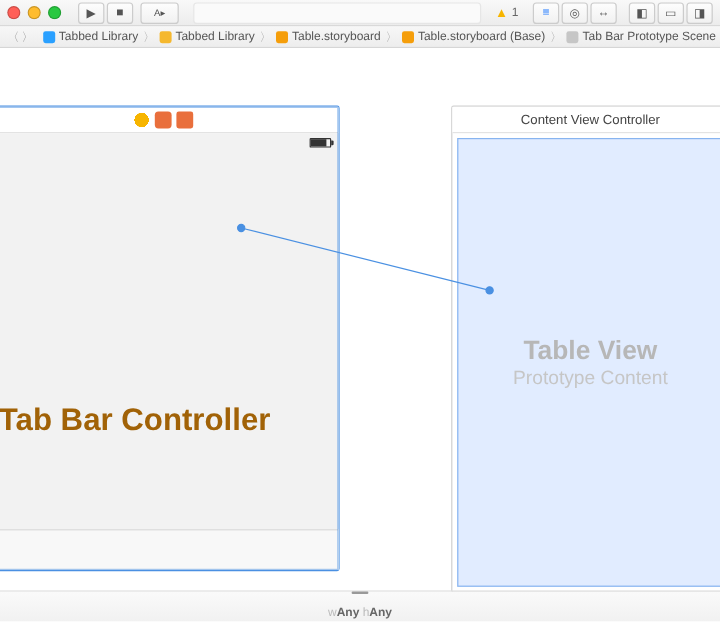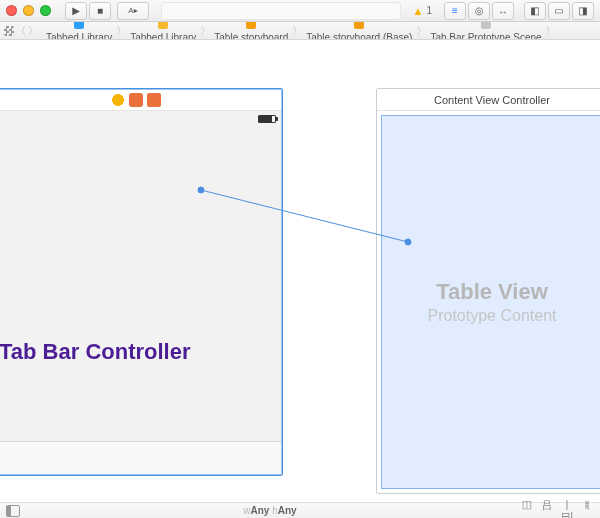--- a/index.html
+++ b/index.html
@@ -13,21 +13,21 @@
   .dot.yellow { background: #febc2e; }
   .dot.green { background: #28c840; }
   .tb-btn { width: 22px; height: 18px; border: 1px solid #ccc; border-radius: 3px; background: linear-gradient(#fdfdfd,#f1f1f1); display: flex; align-items: center; justify-content: center; font-size: 10px; color: #555; }
   .tb-group { display: flex; gap: 2px; }
   .titlebar .spacer { flex: 1; height: 18px; border: 1px solid #e6e6e6; border-radius: 3px; background: #fafafa; margin: 0 6px; }
   .warn-badge { display:flex; align-items:center; gap:3px; font-size:10px; color:#666; }
   .warn-tri { color:#f7b500; font-size:11px;}
   
   
   .jumpbar { height: 18px; background: linear-gradient(#f7f7f7,#ededed); border-bottom: 1px solid #d6d6d6; display: flex; align-items: center; font-size: 10px; color: #555; padding: 0 4px; gap: 2px; white-space: nowrap; overflow: hidden; }
-  .jb-seg { display: flex; align-items: center; gap: 3px; flex-direction: column; }
+  .jb-seg { display: flex; align-items: center; gap: 3px; }
   .jb-sep { color: #aaa; margin: 0 2px; }
   .jb-icon { width: 10px; height: 10px; border-radius: 2px; display: inline-block; }
   .ic-grid { background: conic-gradient(#999 25%, transparent 0 50%, #999 0 75%, transparent 0); background-size: 5px 5px; }
   .ic-blue { background: #2aa0ff; }
   .ic-yellow { background: #f5b82e; }
   .ic-orange { background: #f59e0b; }
   .ic-gray { background: #c6c6c6; }
   .jumpbar .flex { flex: 1; }
   .jb-nav { width: 10px; text-align: center; color: #999; }
   
@@ -40,37 +40,37 @@
   .scene-hdr .mini-icons { display:flex; gap:4px; position:absolute; }
   .mini-ic { width:14px; height:14px; border-radius:3px; }
   
   
   .scene.left { left: -12px; top: 48px; width: 295px; height: 388px; border-color: #4a90e2; }
   .scene.left .inner { height: calc(100% - 22px); background: #f2f2f2; position:relative;}
   .scene.left .statusbar { height:16px; display:flex; justify-content:flex-end; align-items:center; padding-right:6px; font-size:10px; color:#333;}
   .battery { width:18px; height:8px; border:1px solid #333; border-radius:1px; position:relative;}
   .battery::after { content:""; position:absolute; right:-3px; top:1px; width:2px; height:4px; background:#333; border-radius:0 1px 1px 0;}
   .battery .fill { background:#333; width:80%; height:100%; }
-  .left .label-big { position:absolute; bottom:110px; left:10px; color:#4c1d95; font-size:22px; font-weight:600; }
+  .left .label-big { position:absolute; bottom:110px; left:10px; color:#a16207; font-size:26px; font-weight:600; }
   .left .tabbar { position:absolute; bottom:0; left:0; right:0; height:34px; background:#f8f8f8; border-top:1px solid #d9d9d9;}
   .scene.left::after{content:""; position:absolute; inset:0; border:1px solid rgba(74,144,226,.5); pointer-events:none;}
   
   
   .scene.right { right: -8px; top: 48px; width: 232px; height: 406px; }
   .scene.right .inner { height: calc(100% - 22px); padding:4px;}
   .tv-box { width:100%; height:100%; background: rgba(120,170,255,.22); border:1px solid #87b4f0; position:relative; display:flex; flex-direction:column; align-items:center; justify-content:center;}
   .tv-title { color:#b7b7b7; font-size:22px; font-weight:600;}
   .tv-sub { color:#c6c6c6; font-size:16px; margin-top:2px;}
   
   
   .seg-line { position:absolute; stroke:#4a90e2; stroke-width:1; fill:none; pointer-events:none; }
   .seg-dot { fill:#4a90e2;}
   
   
-  .bottombar { position:absolute; bottom:0; left:0; right:0; height:16px; border-top:1px solid #e0e0e0; background:linear-gradient(#fafafa,#f1f1f1); display:flex; align-items:center; padding:0 6px; font-size:10px; color:#666; gap:10px;}
+  .bottombar { position:absolute; bottom:0; left:0; right:0; height:26px; border-top:1px solid #e0e0e0; background:linear-gradient(#fafafa,#f1f1f1); display:flex; align-items:center; padding:0 6px; font-size:10px; color:#666; gap:10px;flex-direction:column;}
   .bb-panel { width:14px; height:12px; border:1px solid #999; border-radius:2px; position:relative;}
   .bb-panel::before{content:""; position:absolute; left:0;top:0;bottom:0; width:4px; background:#999;}
   .bb-center { flex:1; text-align:center;}
   .bb-center span.gr{color:#bbb;}
   .bb-right { display:flex; gap:6px; color:#888; font-size:11px;}
   .bb-right .glyph{width:14px; text-align:center;}
 </style>
 </head>
 <body>
 

